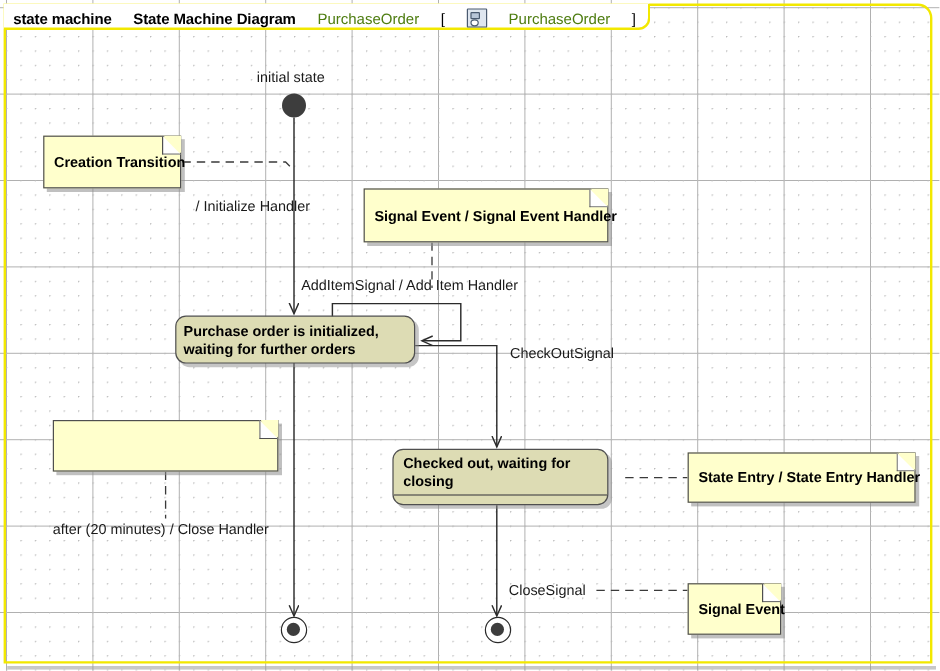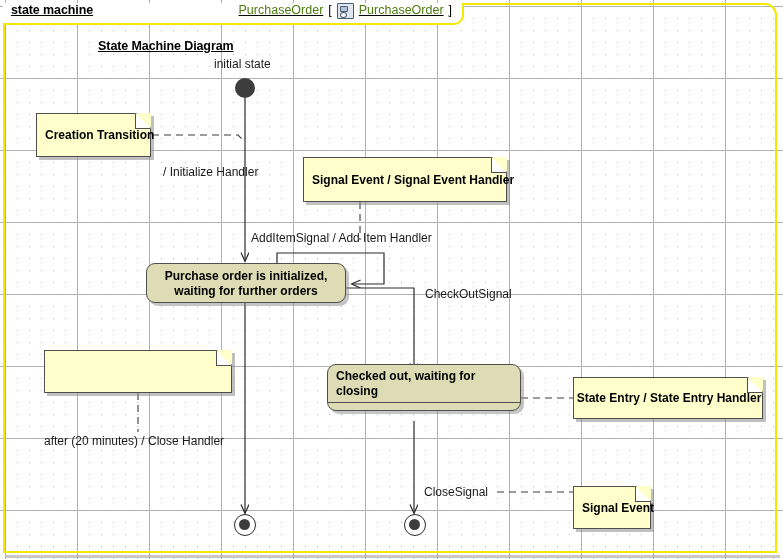--- a/index.html
+++ b/index.html
@@ -51,31 +51,30 @@
 
   
   .frame-tab {
     position: absolute;
     left: 3px;
     top: 3px;
     height: 22px;
     box-sizing: border-box;
     padding: 0 10px 0 8px;
     display: flex;
-    align-items: flex-start;
-    gap: 5px;
+    align-items: flex-end;
+    gap: 18px;
     background: #ffffff;
     border: 2px solid #f2e800;
     border-left: none;
     border-top: none;
     border-radius: 0 0 10px 0;
     white-space: nowrap;
     font-size: 12.5px;
     color: #000000;
-    text-decoration: underline;
   }
   .frame-kind {
     font-weight: bold;
     letter-spacing: -0.1px;
   }
   .frame-type {
     font-weight: bold;
     letter-spacing: -0.1px;
     margin-top: 36px;
   }
@@ -170,21 +169,20 @@
     background: #dddcb4;
     border: 1px solid #4f4f4f;
     border-radius: 9px;
     box-shadow: 3px 3px 0 rgba(140,140,140,.5);
     overflow: hidden;
   }
   .state-name {
     font-weight: bold;
     font-size: 12px;
     color: #000;
-    text-align: center;
     line-height: 15px;
     padding: 5px 6px 4px 6px;
     white-space: pre-line;
   }
   .state.compartmented .state-name {
     text-align: left;
     padding: 4px 8px 3px 8px;
     border-bottom: 1px solid #4f4f4f;
   }
   .state-body {
@@ -269,21 +267,21 @@
   </svg>
 
   <div class="node-label" style="left:214px; top:57px;">initial state</div>
   <div class="initial-state" style="left:235px; top:78px;"></div>
 
   <div class="state" style="left:146px; top:263px; width:200px; height:40px;">
     <div class="state-name">Purchase order is initialized,
 waiting for further orders</div>
   </div>
 
-  <div class="state compartmented" style="left:327px; top:364px; width:194px; height:47px;">
+  <div class="state compartmented" style="left:327px; top:374px; width:180px; height:47px;">
     <div class="state-name">Checked out, waiting for closing</div>
     <div class="state-body">entry / Check Out Handler</div>
   </div>
 
   <div class="final-state" style="left:234px; top:514px;"></div>
   <div class="final-state" style="left:404px; top:514px;"></div>
 
   <div class="note" style="left:36px; top:113px; width:115px; height:44px;">
     <span class="fold-tri"></span>
       <span class="fold"></span>
@@ -294,21 +292,21 @@
     <span class="fold-tri"></span>
       <span class="fold"></span>
     <span>Signal Event / Signal Event Handler</span>
   </div>
 
   <div class="note" style="left:44px; top:350px; width:188px; height:43px;">
     <span class="fold-tri"></span>
       <span class="fold"></span>
   </div>
 
-  <div class="note" style="left:573px; top:377px; width:190px; height:42px;justify-content:center;">
+  <div class="note" style="left:573px; top:377px; width:190px; height:42px;">
     <span class="fold-tri"></span>
       <span class="fold"></span>
     <span>State Entry / State Entry Handler</span>
   </div>
 
   <div class="note" style="left:573px; top:486px; width:78px; height:43px;">
     <span class="fold-tri"></span>
       <span class="fold"></span>
     <span>Signal Event</span>
   </div>

